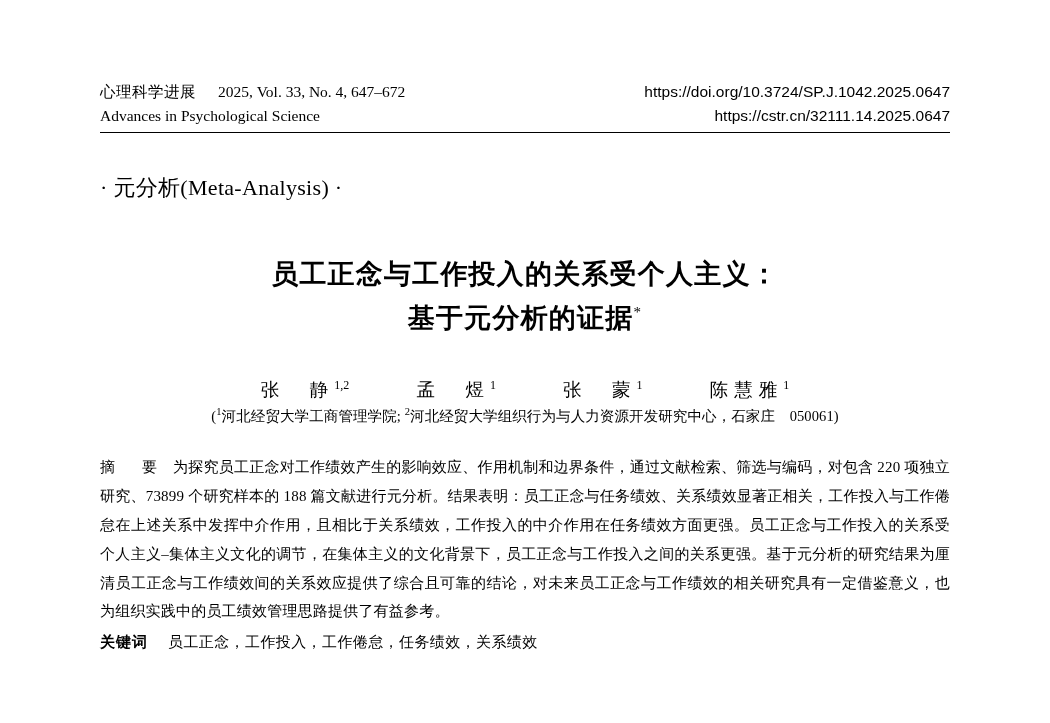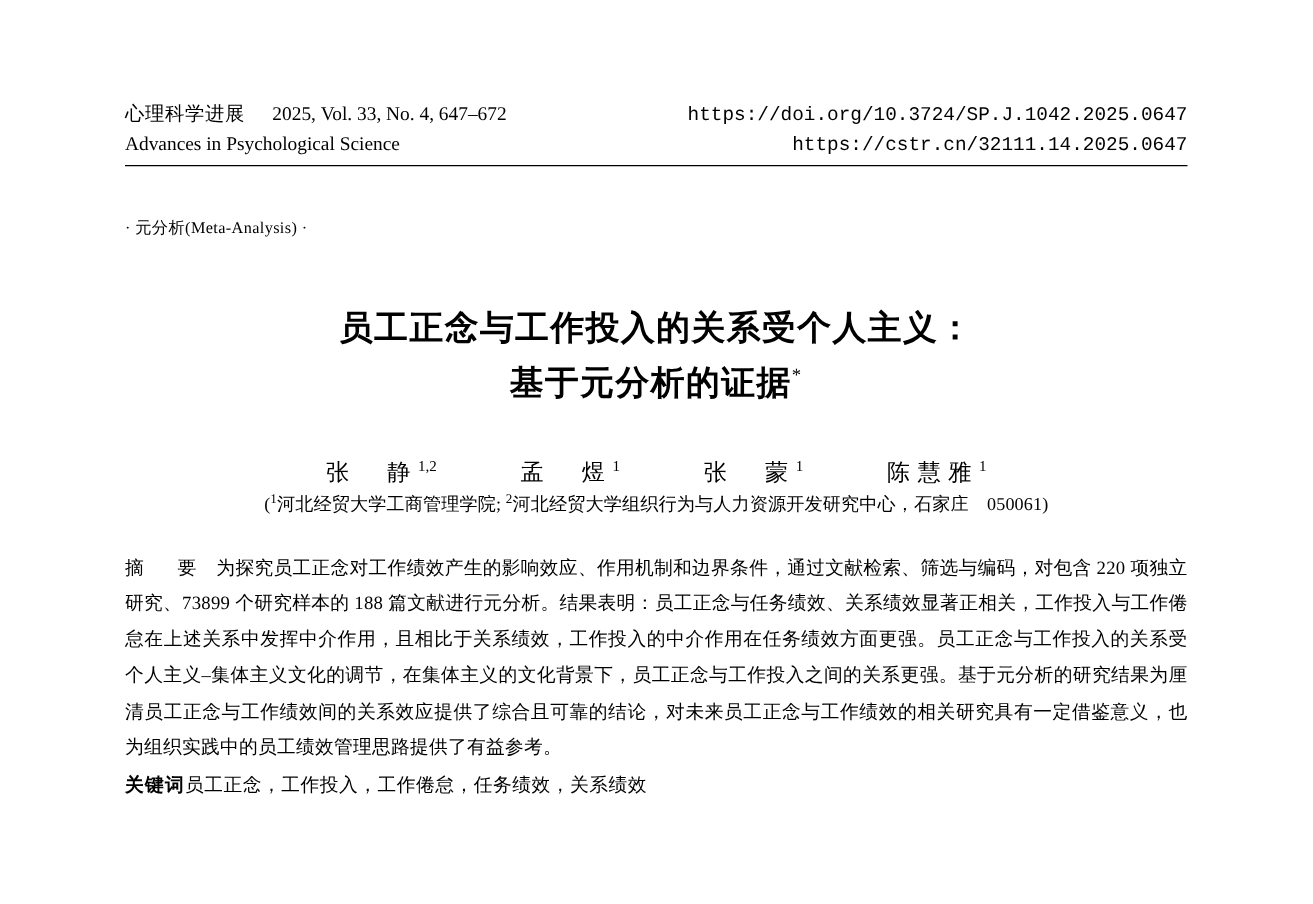--- a/index.html
+++ b/index.html
@@ -31,37 +31,37 @@
   .masthead-row {
     display: flex;
     justify-content: space-between;
     align-items: baseline;
     white-space: nowrap;
   }
   .masthead-row .left {
     font-family: "Liberation Serif", serif;
   }
   .masthead-row .right {
-    font-family: Liberation Mono, monospace;
+    font-family: Liberation Sans, sans-serif;
   }
   .journal-cn {
     letter-spacing: 0.5px;
   }
   .issue-info {
     margin-left: 18px;
   }
   .rule {
     border-bottom: 1.3px solid #000;
     margin-top: 4px;
   }
 
   
   .section-marker {
     margin-top: 40px;
-    font-size: 13px;
+    font-size: 22px;
     letter-spacing: 0.3px;
   }
 
   
   .title-block {
     margin-top: 50px;
     text-align: center;
   }
   .title-line {
     font-size: 27px;
@@ -123,21 +123,21 @@
     letter-spacing: 0.2px;
   }
   .kw-row {
     margin-top: 2px;
     font-size: 15px;
     line-height: 1.9;
   }
   .kw-label {
     font-weight: bold;
     letter-spacing: 1px;
-    margin-right: 0;
+    margin-right: 20px;
   }
   .kw-text {
     letter-spacing: 0.4px;
   }
   .cls-row {
     margin-top: 1px;
     font-size: 15px;
     line-height: 1.9;
   }
   .cls-label {

